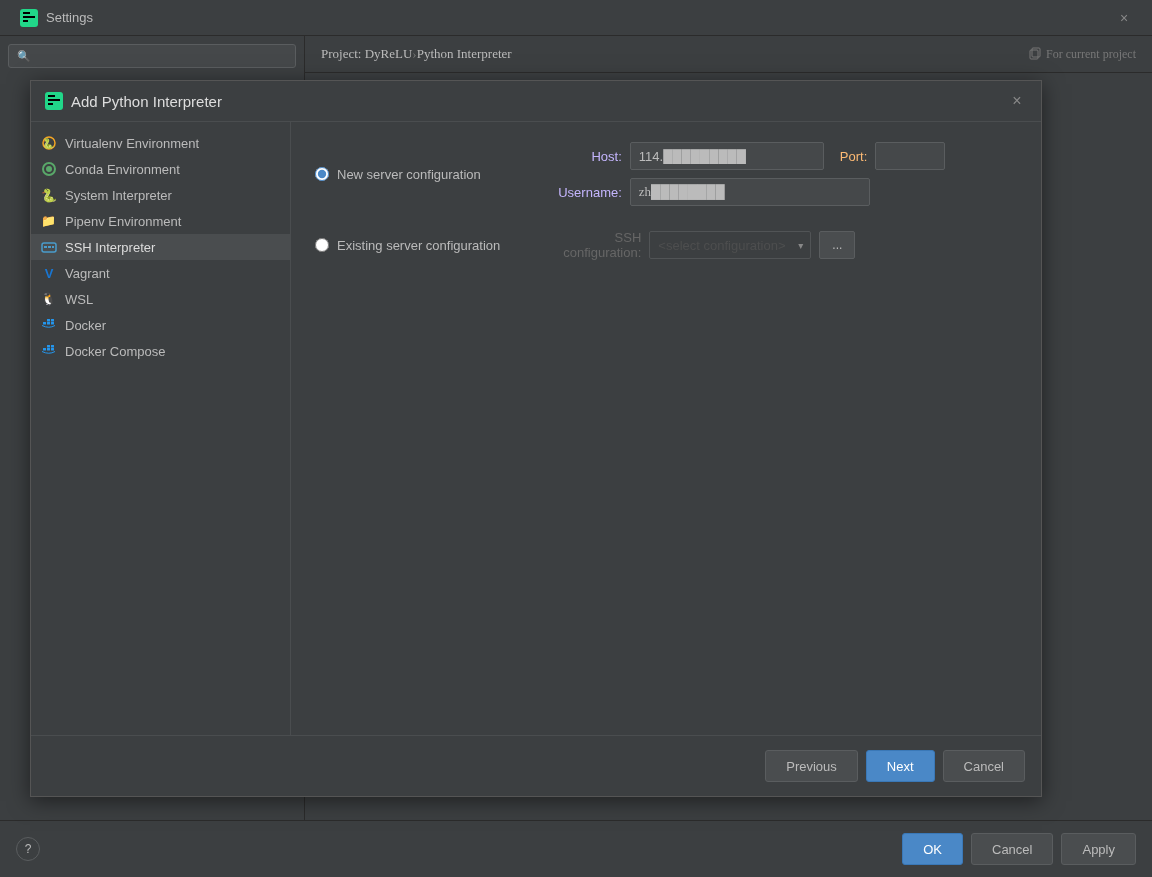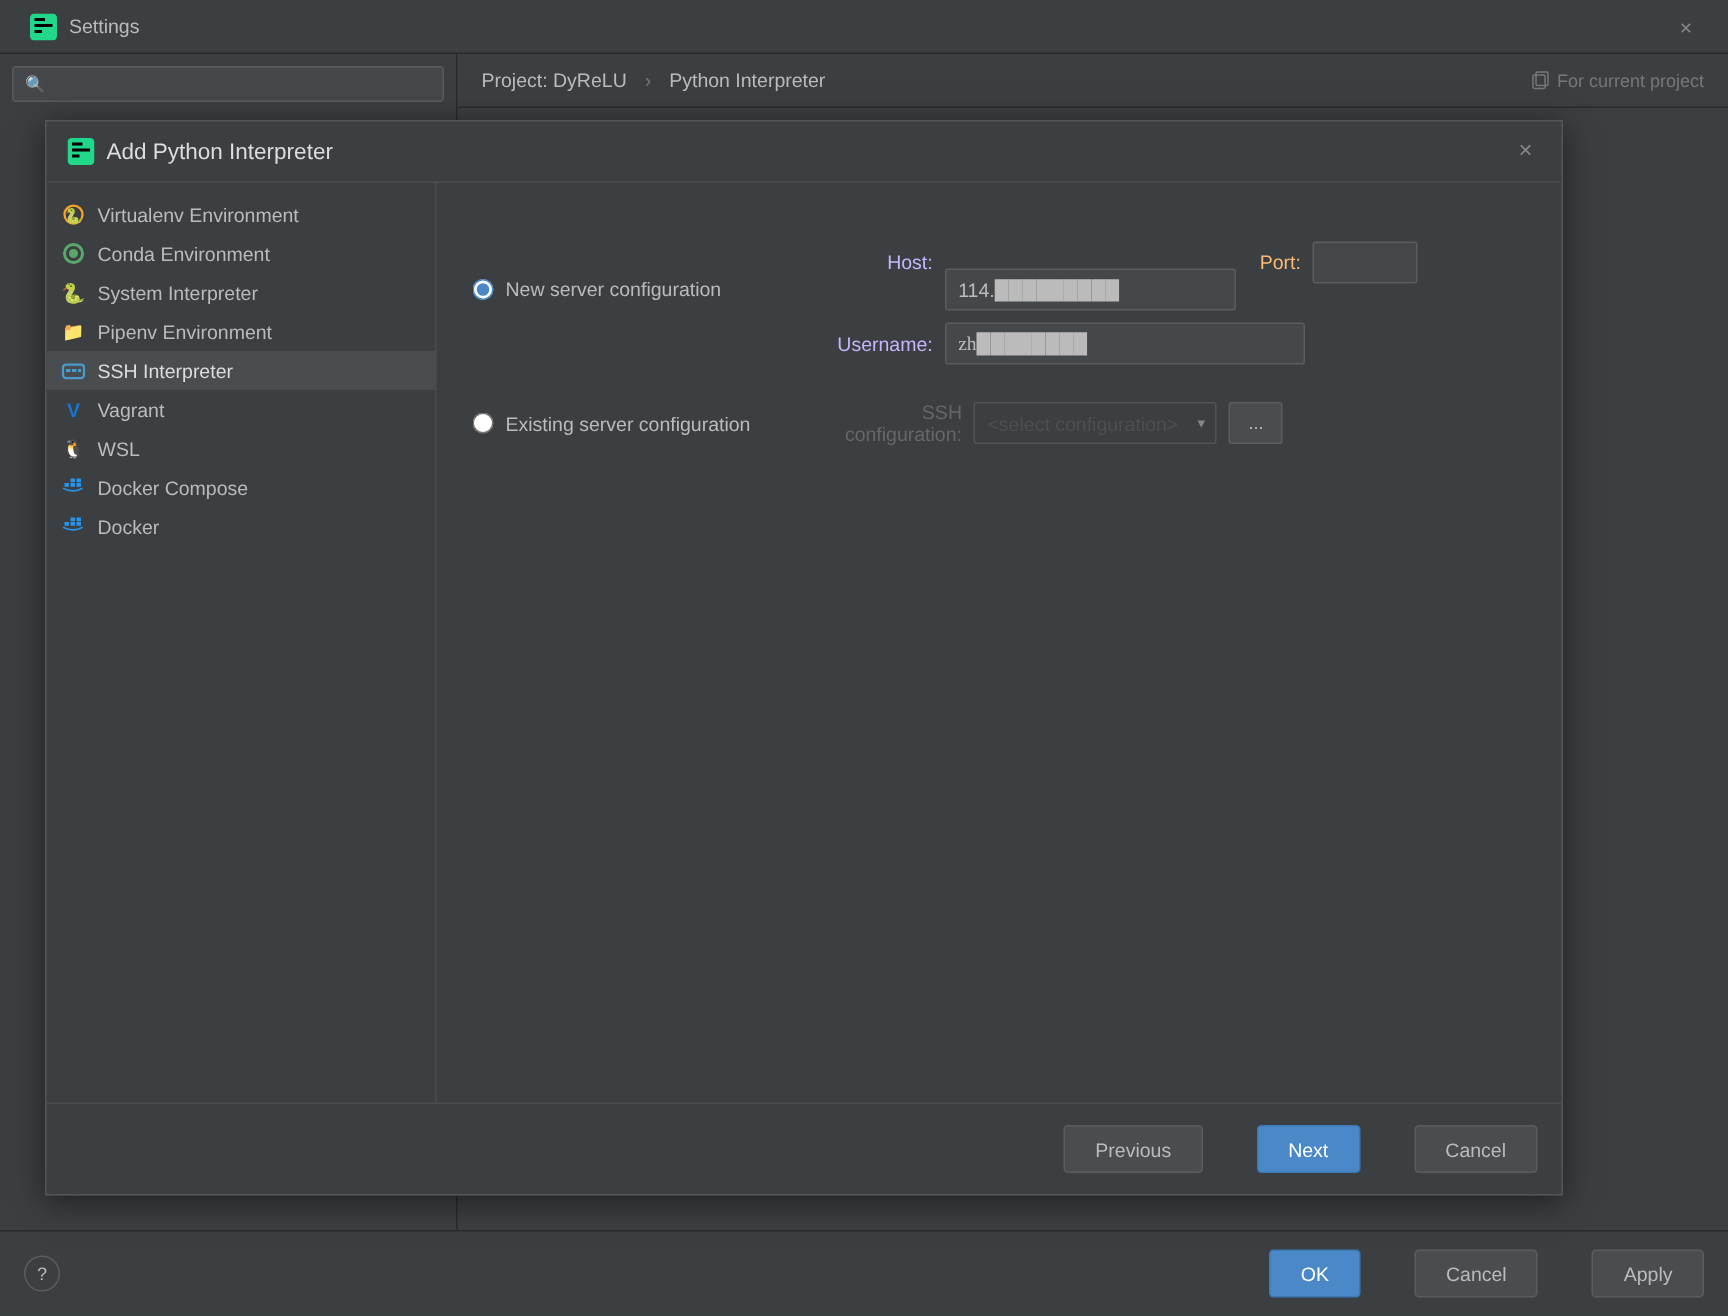--- a/index.html
+++ b/index.html
@@ -112,24 +112,25 @@
       display: flex;
       flex-direction: column;
       overflow: hidden;
     }
 
     .breadcrumb-bar {
       background: #3c3f41;
       padding: 10px 16px;
       display: flex;
       align-items: center;
-      gap: 12px;
+      gap: 0;
       border-bottom: 1px solid #2b2b2b;
       font-size: 13px;
       color: #bbbbbb;
+      font-family: Liberation Serif, serif;
     }
     .breadcrumb-separator { color: #777; }
     .for-current-project {
       margin-left: auto;
       color: #777;
       font-size: 12px;
       display: flex;
       align-items: center;
       gap: 4px;
     }
@@ -347,21 +348,20 @@
     .btn {
       padding: 6px 20px;
       border-radius: 3px;
       border: 1px solid #5a5d5f;
       cursor: pointer;
       font-size: 13px;
       height: 32px;
       display: flex;
       align-items: center;
       justify-content: center;
-      margin-left: 28px;
     }
     .btn-default {
       background: #4a4d4f;
       color: #bbbbbb;
     }
     .btn-primary {
       background: #4a88c7;
       color: #ffffff;
       border-color: #3a78b7;
     }
@@ -543,52 +543,52 @@
         <div class="dlg-list-icon">
           <svg width="16" height="16" viewBox="0 0 16 16">
             <rect x="2" y="5" width="3" height="2.5" rx="0.3" fill="#2496ed"></rect>
             <rect x="6" y="5" width="3" height="2.5" rx="0.3" fill="#2496ed"></rect>
             <rect x="10" y="5" width="3" height="2.5" rx="0.3" fill="#2496ed"></rect>
             <rect x="6" y="2" width="3" height="2.5" rx="0.3" fill="#2496ed"></rect>
             <rect x="10" y="2" width="3" height="2.5" rx="0.3" fill="#2496ed"></rect>
             <path d="M1 8.5 Q8 12 14 8.5" fill="none" stroke="#2496ed" stroke-width="1"></path>
           </svg>
         </div>
-        <span class="tree-item-label">Docker Compose</span>
+        <span class="tree-item-label">Docker</span>
       </div>
 
       <div class="dlg-list-item">
         <div class="dlg-list-icon">
           <svg width="16" height="16" viewBox="0 0 16 16">
             <rect x="2" y="5" width="3" height="2.5" rx="0.3" fill="#2496ed"></rect>
             <rect x="6" y="5" width="3" height="2.5" rx="0.3" fill="#2496ed"></rect>
             <rect x="10" y="5" width="3" height="2.5" rx="0.3" fill="#2496ed"></rect>
             <rect x="6" y="2" width="3" height="2.5" rx="0.3" fill="#2496ed"></rect>
             <rect x="10" y="2" width="3" height="2.5" rx="0.3" fill="#2496ed"></rect>
             <path d="M1 8.5 Q8 12 14 8.5" fill="none" stroke="#2496ed" stroke-width="1"></path>
           </svg>
         </div>
-        <span class="tree-item-label">Docker</span>
+        <span class="tree-item-label">Docker Compose</span>
       </div>
 
     </div>
 
     <div class="dialog-right">
 
       <div class="radio-group">
 
         <div class="radio-option">
           <label class="radio-label">
             <input type="radio" class="radio-input" name="server_config" checked="" style="">
             <span>New server configuration</span>
           </label>
 
           <div class="form-grid">
             <span class="form-label">Host:</span>
-            <input type="text" class="form-input" value="114.█████████" style="width: 100%; margin-top: 37px;">
+            <input type="text" class="form-input" value="114.█████████" style="width: 100%;">
             <span class="port-label">Port:</span>
             <input type="text" class="port-input" style="">
 
             <span class="form-label">Username:</span>
             <input type="text" class="form-input" value="zh████████" style="grid-column: 2 / 5; width: 240px; font-family: Liberation Serif, serif;">
           </div>
         </div>
 
         <div class="radio-option">
           <label class="radio-label">

